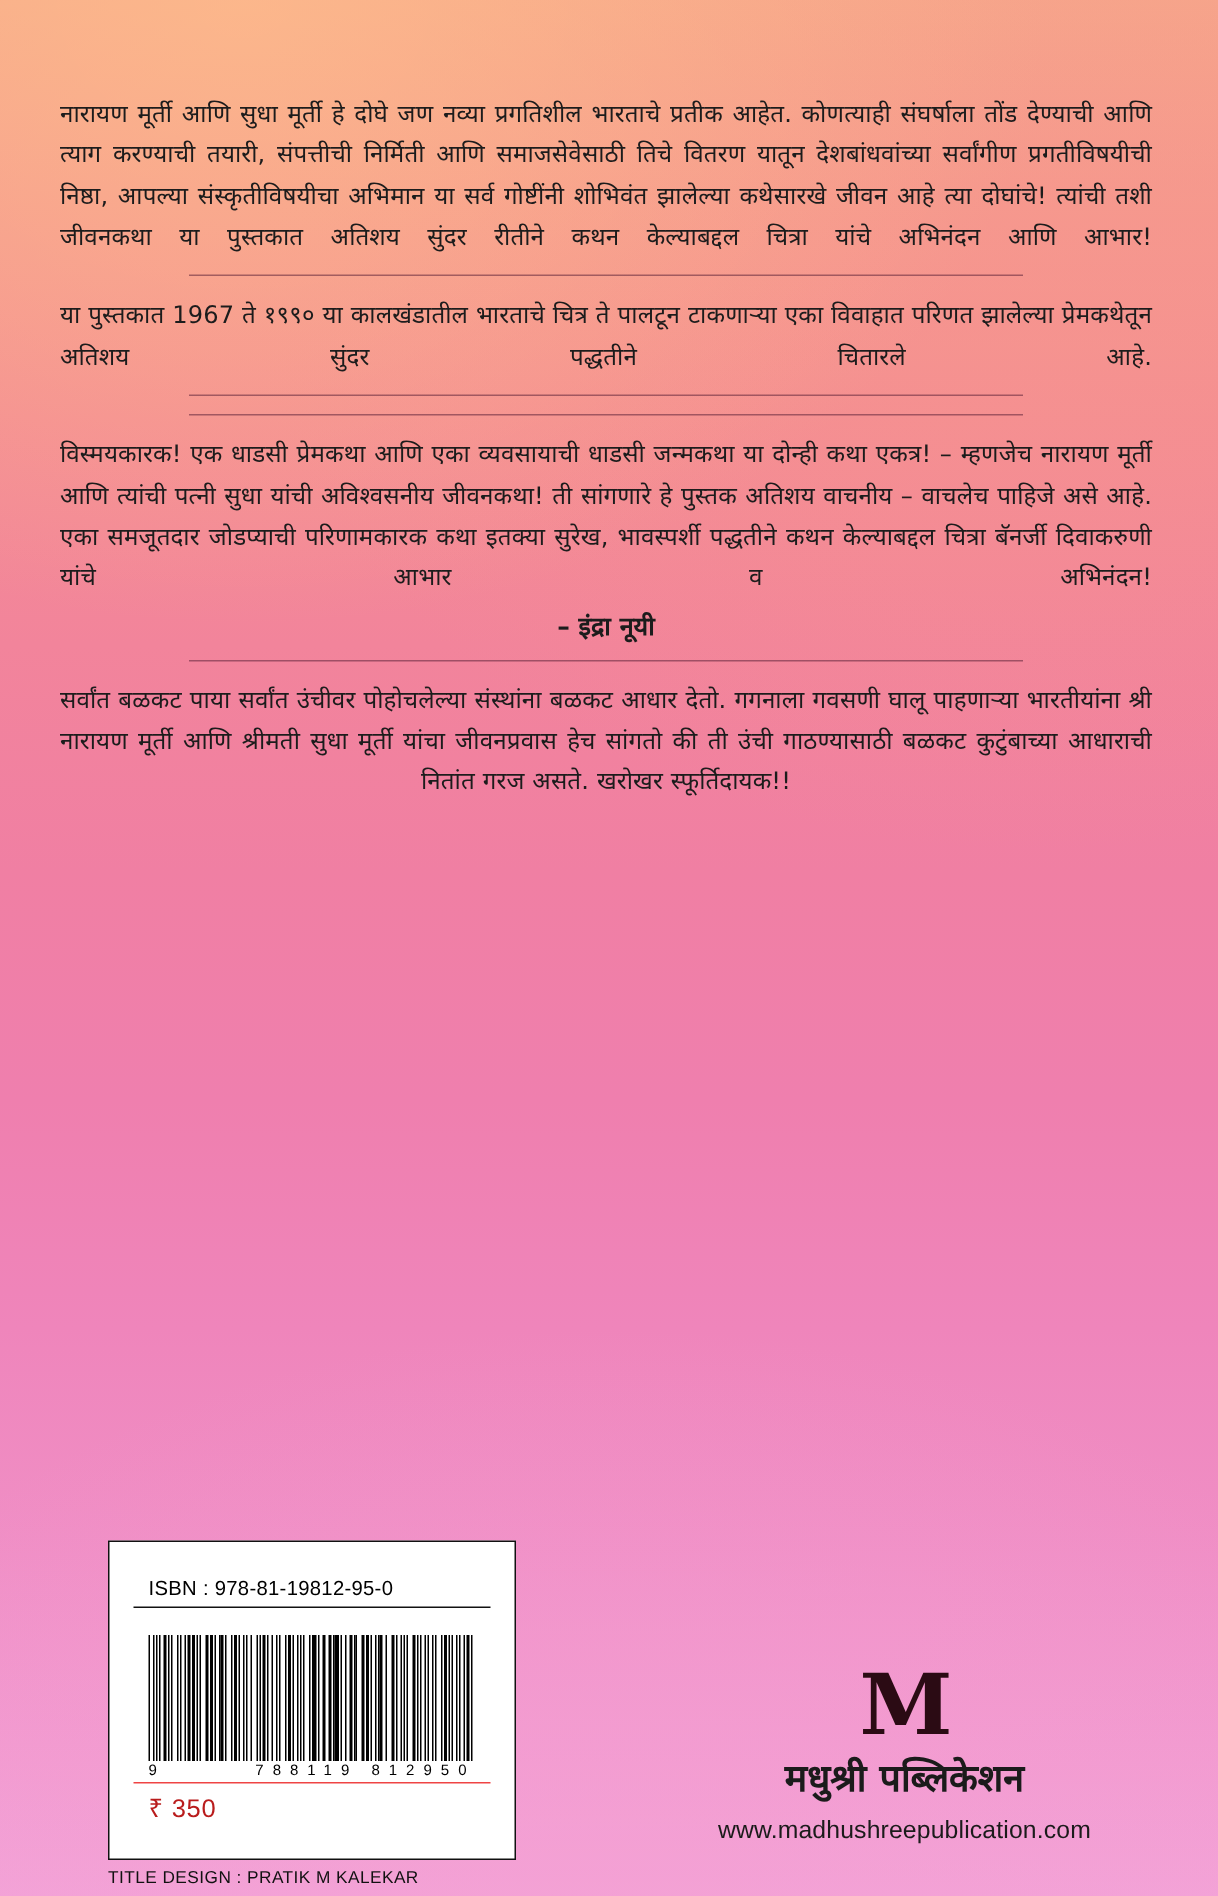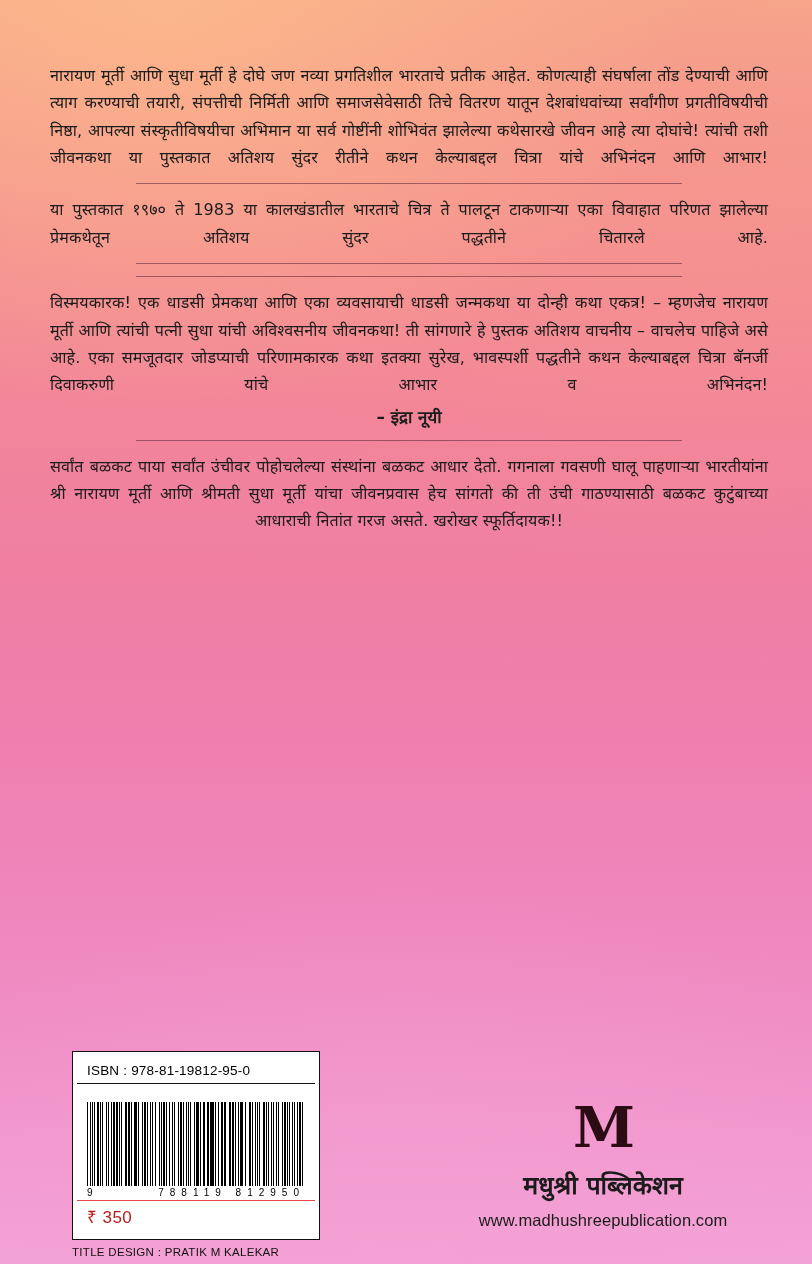--- a/index.html
+++ b/index.html
@@ -34,21 +34,21 @@
     inset:0;
     background:
       radial-gradient(120% 60% at 20% 0%, rgba(255,190,140,0.65) 0%, rgba(255,190,140,0) 55%),
       radial-gradient(110% 55% at 85% 12%, rgba(247,150,140,0.45) 0%, rgba(247,150,140,0) 60%),
       radial-gradient(120% 50% at 50% 100%, rgba(244,160,210,0.55) 0%, rgba(244,160,210,0) 60%);
     pointer-events:none;
   }
   .content {
     position: relative;
     z-index: 2;
-    padding: 62px 44px 0 50px;
+    padding: 62px 44px 0 40px;
   }
   .quote-block {
     margin: 0 0 10px 0;
   }
   .quote-text {
     font-family: "DejaVu Sans", sans-serif;
     color: #1c1c1c;
     font-size: 16.1px;
     line-height: 1.70;
     text-align: justify;
@@ -85,21 +85,21 @@
     height: 232px;
     z-index: 3;
   }
   .isbn-box {
     position: absolute;
     left: 72px;
     bottom: 24px;
     width: 238px;
     background: #ffffff;
     border: 1px solid #111;
-    padding: 4px;
+    padding: 16px;
   }
   .isbn-line {
     font-family: "Liberation Sans", sans-serif;
     font-size: 13.5px;
     color: #000;
     padding: 7px 8px 5px 10px;
     border-bottom: 1px solid #111;
     letter-spacing: .2px;
   }
   .barcode {
@@ -154,21 +154,21 @@
     line-height: 1;
     color: #2b0b14;
     font-weight: bold;
     letter-spacing: -2px;
   }
   .pub-name {
     font-family: "DejaVu Sans", sans-serif;
     font-size: 25px;
     font-weight: bold;
     color: #1b1b1b;
-    margin-top: 12px;
+    margin-top: 2px;
   }
   .pub-url {
     font-family: "Liberation Sans", sans-serif;
     font-size: 16.5px;
     color: #1b1b1b;
     margin-top: 10px;
     letter-spacing: .1px;
   }
 </style>
 </head>
@@ -177,21 +177,21 @@
 <div class="page">
 
   <div class="content">
 
     <div class="quote-block b1">
       <p class="quote-text">नारायण मूर्ती आणि सुधा मूर्ती हे दोघे जण नव्या प्रगतिशील भारताचे प्रतीक आहेत. कोणत्याही संघर्षाला तोंड देण्याची आणि त्याग करण्याची तयारी, संपत्तीची निर्मिती आणि समाजसेवेसाठी तिचे वितरण यातून देशबांधवांच्या सर्वांगीण प्रगतीविषयीची निष्ठा, आपल्या संस्कृतीविषयीचा अभिमान या सर्व गोष्टींनी शोभिवंत झालेल्या कथेसारखे जीवन आहे त्या दोघांचे! त्यांची तशी जीवनकथा या पुस्तकात अतिशय सुंदर रीतीने कथन केल्याबद्दल चित्रा यांचे अभिनंदन आणि आभार!</p>
     </div>
     <hr class="rule">
 
     <div class="quote-block b2">
-      <p class="quote-text">या पुस्तकात १९७० ते 1983 या कालखंडातील भारताचे चित्र ते पालटून टाकणाऱ्या एका विवाहात परिणत झालेल्या प्रेमकथेतून अतिशय सुंदर पद्धतीने चितारले आहे.</p>
+      <p class="quote-text">या पुस्तकात 1967 ते १९९० या कालखंडातील भारताचे चित्र ते पालटून टाकणाऱ्या एका विवाहात परिणत झालेल्या प्रेमकथेतून अतिशय सुंदर पद्धतीने चितारले आहे.</p>
     </div>
     <hr class="rule">
 
     <div class="quote-block">
     </div>
     <hr class="rule">
 
     <div class="quote-block">
       <p class="quote-text">विस्मयकारक! एक धाडसी प्रेमकथा आणि एका व्यवसायाची धाडसी जन्मकथा या दोन्ही कथा एकत्र! – म्हणजेच नारायण मूर्ती आणि त्यांची पत्नी सुधा यांची अविश्वसनीय जीवनकथा! ती सांगणारे हे पुस्तक अतिशय वाचनीय – वाचलेच पाहिजे असे आहे. एका समजूतदार जोडप्याची परिणामकारक कथा इतक्या सुरेख, भावस्पर्शी पद्धतीने कथन केल्याबद्दल चित्रा बॅनर्जी दिवाकरुणी यांचे आभार व अभिनंदन!</p>
       <p class="attribution">– इंद्रा नूयी</p>

